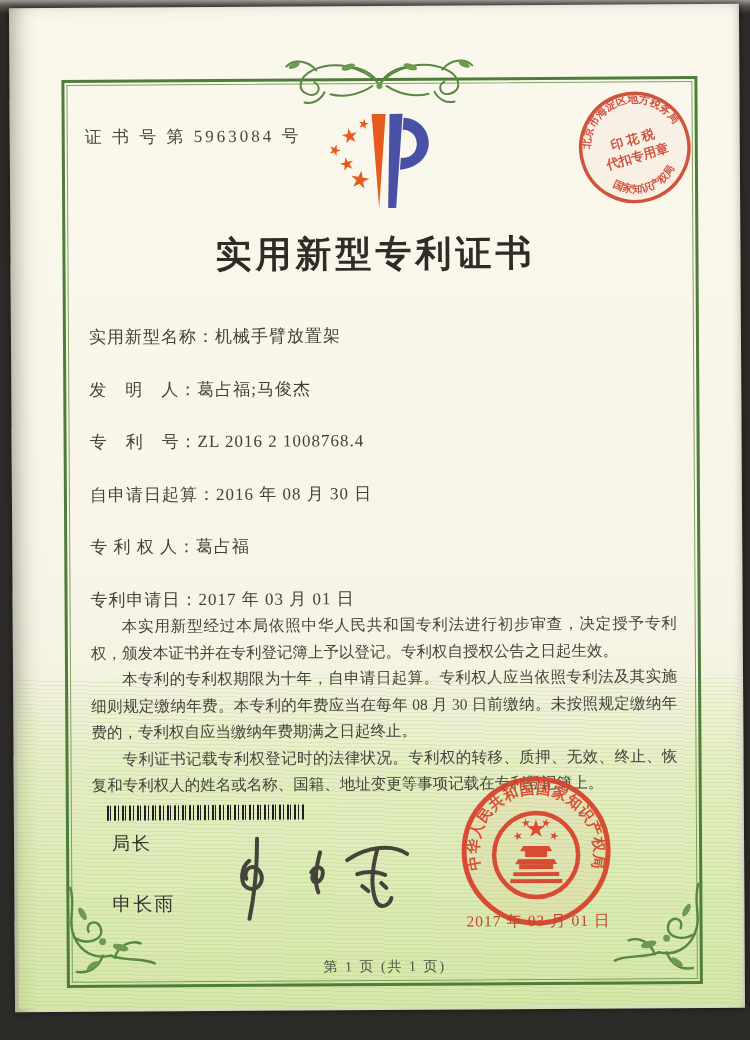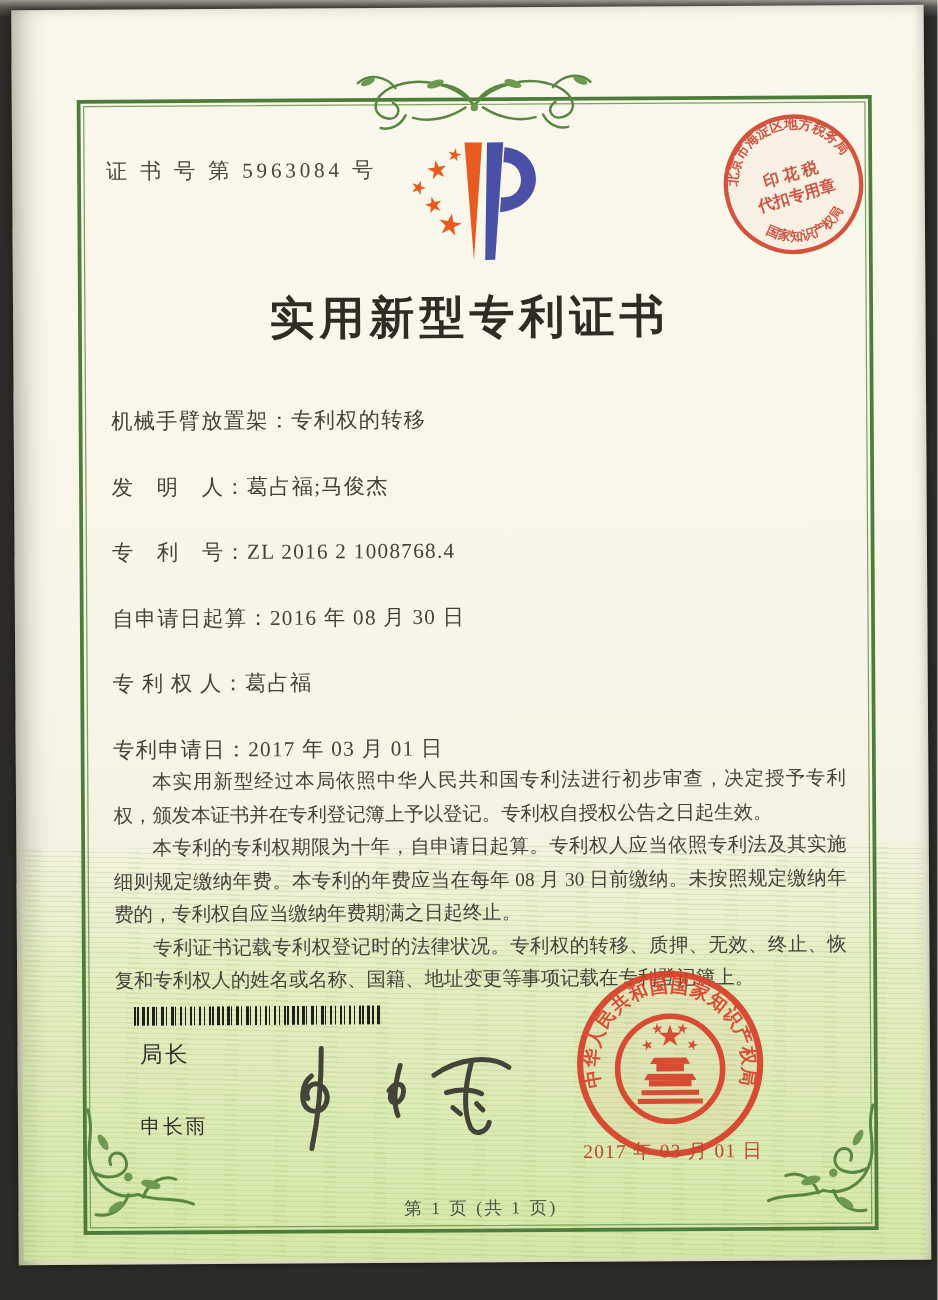--- a/index.html
+++ b/index.html
@@ -34,21 +34,21 @@
   .fields{left:78px;top:318px;width:560px;}
   .field-row{height:52.5px;font-size:17px;color:#45413a;letter-spacing:1px;}
   .field-label{color:#45413a;}
   .paragraphs{left:78px;top:606px;width:586px;font-size:15.5px;line-height:26.5px;color:#46423b;text-align:justify;}
   .paragraphs p{margin:0;text-indent:2em;}
   .barcode{
     left:93px;top:798px;width:198px;height:15px;
     background:repeating-linear-gradient(90deg,#1e1e1c 0 2px,rgba(0,0,0,0) 2px 3px,#1e1e1c 3px 4px,rgba(0,0,0,0) 4px 7px,#1e1e1c 7px 9px,rgba(0,0,0,0) 9px 11px,#1e1e1c 11px 12px,rgba(0,0,0,0) 12px 15px);
   }
   .signer-title{left:98px;top:824px;font-size:18px;color:#33312c;letter-spacing:2px;font-family:Liberation Serif, serif;}
-  .signer-name{left:98px;top:884px;font-size:16px;color:#33312c;letter-spacing:2px;font-family:"Liberation Sans","DejaVu Sans",sans-serif;}
+  .signer-name{left:98px;top:884px;font-size:19px;color:#33312c;letter-spacing:2px;font-family:"Liberation Sans","DejaVu Sans",sans-serif;}
   .signature{left:205px;top:820px;width:215px;height:100px;}
   .tax-stamp{left:566px;top:84px;width:118px;height:118px;transform:rotate(-16deg);opacity:.92;z-index:3;}
   .office-seal{left:444px;top:768px;width:156px;height:156px;opacity:.93;z-index:3;}
   .seal-date{left:452px;top:906px;width:170px;font-size:15.5px;color:#c4432d;letter-spacing:1px;z-index:4;}
   .page-footer{left:52px;top:952px;width:636px;text-align:center;font-size:14px;color:#4c5342;letter-spacing:2px;}
   .ornament-top{left:255px;top:40px;width:230px;height:62px;}
   .corner-bl{left:44px;top:878px;width:100px;height:100px;}
   .corner-br{left:596px;top:878px;width:100px;height:100px;transform:scaleX(-1);}
   svg{display:block;}
 </style>
@@ -137,21 +137,21 @@
     </g>
     <g fill="#4a50a5">
       <path d="M70,6 L83,6 L76,100 L68,100 Z"></path>
       <path d="M84,10 C116,12 120,58 80,62 L81,50 C102,52 102,22 83,22 Z"></path>
     </g>
   </svg>
 
   <div class="abs title">实用新型专利证书</div>
 
   <div class="abs fields">
-    <div class="field-row"><span class="field-label">机械手臂放置架：</span><span class="field-value">专利权的转移</span></div>
+    <div class="field-row"><span class="field-label">实用新型名称：</span><span class="field-value">机械手臂放置架</span></div>
     <div class="field-row"><span class="field-label">发　明　人：</span><span class="field-value">葛占福;马俊杰</span></div>
     <div class="field-row"><span class="field-label">专　利　号：</span><span class="field-value">ZL 2016 2 1008768.4</span></div>
     <div class="field-row"><span class="field-label">自申请日起算：</span><span class="field-value">2016 年 08 月 30 日</span></div>
     <div class="field-row"><span class="field-label">专 利 权 人：</span><span class="field-value">葛占福</span></div>
     <div class="field-row"><span class="field-label">专利申请日：</span><span class="field-value">2017 年 03 月 01 日</span></div>
   </div>
 
   <div class="abs paragraphs">
     <p>本实用新型经过本局依照中华人民共和国专利法进行初步审查，决定授予专利权，颁发本证书并在专利登记簿上予以登记。专利权自授权公告之日起生效。</p>
     <p>本专利的专利权期限为十年，自申请日起算。专利权人应当依照专利法及其实施细则规定缴纳年费。本专利的年费应当在每年 08 月 30 日前缴纳。未按照规定缴纳年费的，专利权自应当缴纳年费期满之日起终止。</p>

